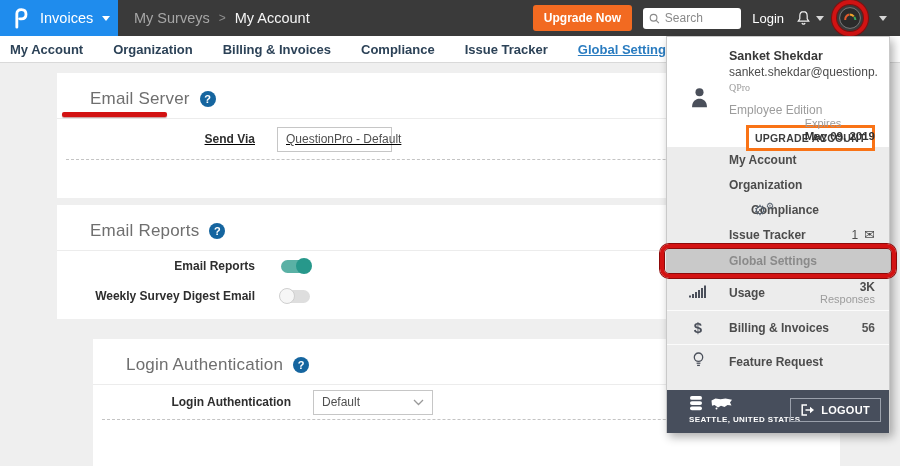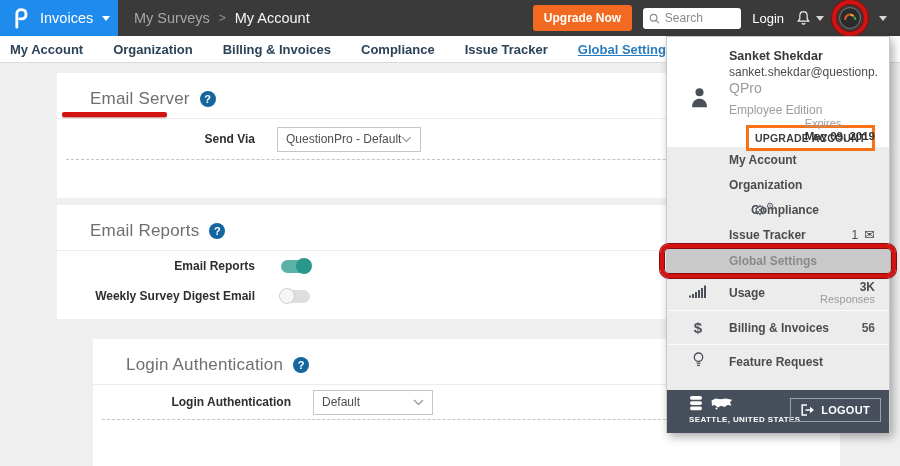--- a/index.html
+++ b/index.html
@@ -51,43 +51,43 @@
     font-size:11px; font-weight:bold; text-align:center; line-height:16px; cursor:pointer; flex:0 0 auto; }
   .annot-underline { position:absolute; left:5px; top:39px; width:105px; height:5px;
     background:#d31212; border-radius:2px; box-shadow:0 1px 1px rgba(120,0,0,.4); pointer-events:none; }
   .form-row { display:flex; align-items:center; }
   .form-label { width:198px; text-align:right; font-size:12px; font-weight:bold; color:#2e2e2e; flex:0 0 auto; }
   .selectbox { margin-left:22px; height:25px; border:1px solid #c6c6c6; background:#fff;
     display:flex; align-items:center; justify-content:space-between; padding:0 8px; cursor:pointer; }
   .selectbox .sel-val { font-size:12px; color:#4f4f4f; white-space:nowrap; }
   .dashed { border-top:1px dashed #c4c4c4; margin:0 9px; }
   #card-email-server { height:125px; margin-bottom:7px; }
-  #card-email-server .form-row { height:40px; }
-  #card-email-server .selectbox { width:144px; }
+  #card-email-server .form-row { height:40px;text-decoration:underline; }
+  #card-email-server .selectbox { width:115px; }
   #card-email-reports { height:114px; margin-bottom:20px; }
   .toggle-row { height:30px; display:flex; align-items:center; }
   .toggle-row:first-of-type { margin-top:5px; }
   .toggle { position:relative; width:29px; height:13px; border-radius:7px; margin-left:26px; cursor:pointer; flex:0 0 auto; }
   .toggle .knob { position:absolute; width:16px; height:16px; border-radius:50%; top:-2px; }
   .toggle.on { background:#5ab1a5; }
   .toggle.on .knob { right:-2px; background:#27988b; }
   .toggle.off { background:#dedede; }
   .toggle.off .knob { left:-2px; background:#f6f6f6; border:1px solid #cfcfcf; }
   #card-login-auth { height:144px;margin-left:36px; }
   #card-login-auth .form-row { height:34px; }
   #card-login-auth .selectbox { width:120px; }
 
   
   .user-panel { position:absolute; left:666px; top:36px; width:224px; height:397px; z-index:20;
     border:1px solid #c9c9c9; box-shadow:3px 4px 9px rgba(0,0,0,.32); background:#ececec; }
   .pu-top { height:110px; background:#fff; position:relative; padding:11px 10px 0 62px; }
   .person-icon { position:absolute; left:22px; top:49px; }
   .pu-name { font-size:12.5px; font-weight:bold; color:#383838; line-height:16px; }
   .pu-email { font-size:12px; color:#4c4c4c; line-height:16px; white-space:nowrap; overflow:hidden; }
-  .pu-org { font-size:14px; color:#9c9c9c; line-height:16px; }
+  .pu-org { font-size:10px; color:#9c9c9c; line-height:16px;font-family:Liberation Serif, serif; }
   .pu-edition { font-size:12px; color:#9c9c9c; margin-top:7px; }
   .pu-bottom { position:relative; height:34px; margin-top:3px; }
   .upgrade-acct-btn { position:absolute; left:0; top:5px; background:#fff; border:3px solid #f97316;
     color:#3d3d3d; font-size:10.5px; font-weight:bold; letter-spacing:.2px; padding:4px 6px;
     cursor:pointer; font-family:inherit;margin-left:17px; }
   .expires-block { position:absolute; right:4px; top:-3px; }
   .expires-label { font-size:11px; color:#9c9c9c; line-height:13px; }
   .expires-value { font-size:11.5px; font-weight:bold; color:#333; white-space:nowrap; }
 
   .pu-menu { height:243px; background:#ececec; }

